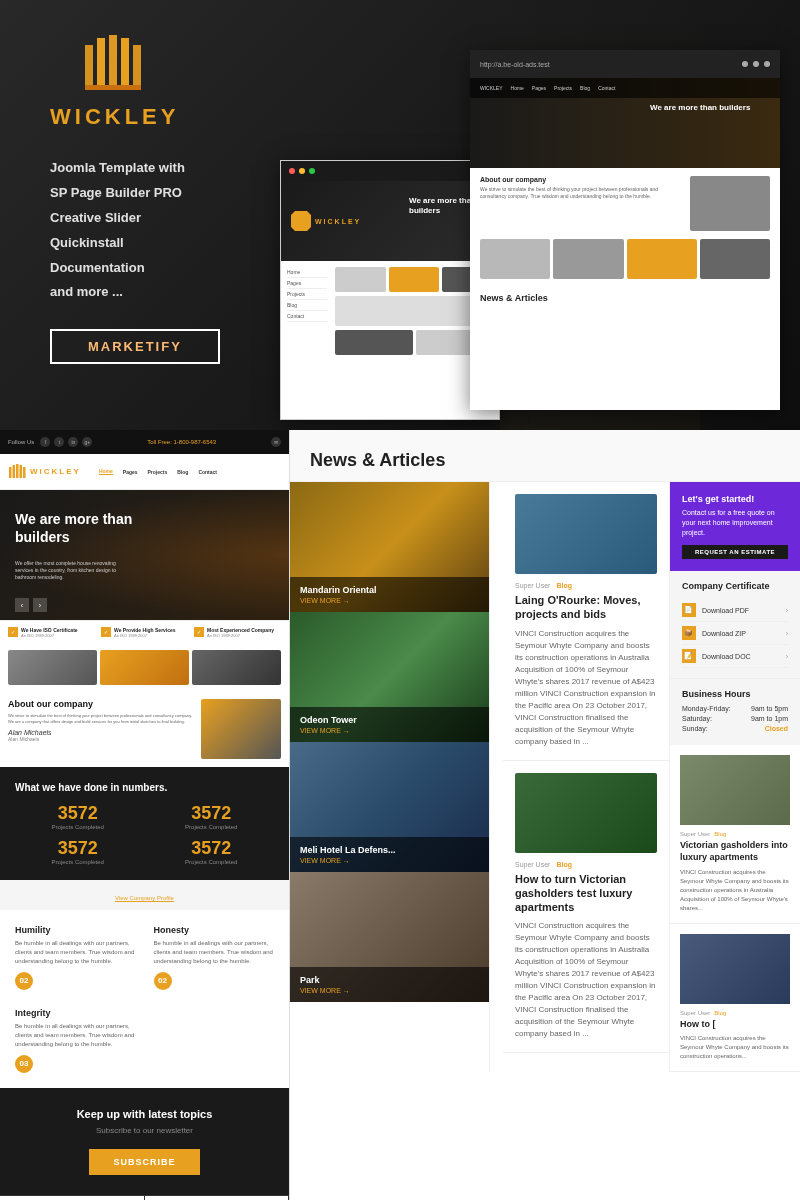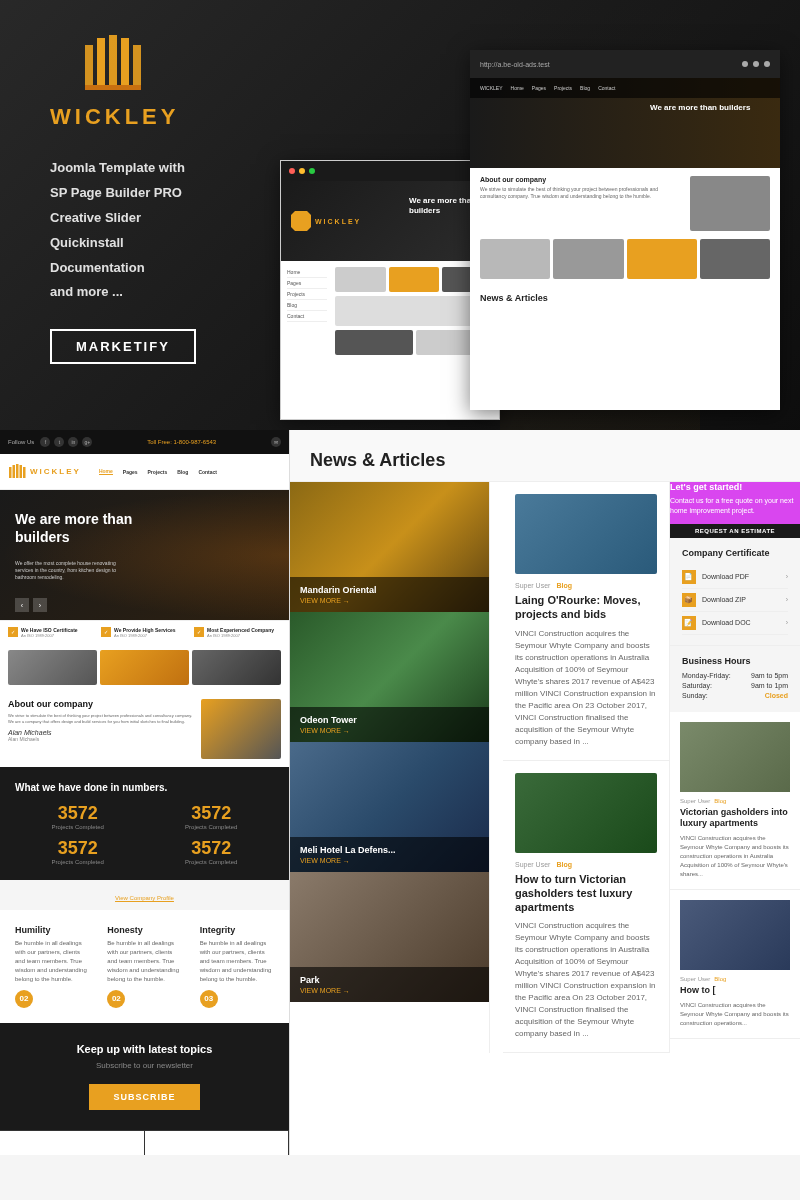--- a/index.html
+++ b/index.html
@@ -62,22 +62,22 @@
       font-size: 13px;
       font-weight: 700;
       color: #e0e0e0;
       margin-bottom: 8px;
       line-height: 1.3;
     }
     .hero-marketify-btn {
       margin-top: 20px;
       background: transparent;
       border: 2px solid #fff;
-      color: #ffffff;
-      padding: 8px 24px;
+      color: #fdba74;
+      padding: 8px 36px;
       font-size: 13px;
       font-weight: 800;
       letter-spacing: 2px;
       cursor: pointer;
     }
 
     
     .preview-window-left {
       position: absolute;
       top: 160px;
@@ -455,21 +455,22 @@
       border-radius: 2px;
     }
     .news-item-img.ni1 { background: linear-gradient(135deg, #4a7a9a, #2a5a7a); }
     .news-item-img.ni2 { background: linear-gradient(135deg, #3a6a3a, #1a4a1a); }
     .news-meta { display: flex; gap: 6px; margin-bottom: 4px; }
     .news-meta-text { font-size: 7px; color: #999; }
     .news-meta-badge { font-size: 7px; color: #e8a020; font-weight: 600; }
     .news-title { font-size: 11px; font-weight: 700; color: #222; margin-bottom: 6px; line-height: 1.3; }
     .news-excerpt { font-size: 8px; color: #666; line-height: 1.5; }
     .cta-box {
-      background: #d946ef;
+      background: #6d28d9;
+      padding: 12px;
       margin-bottom: 0;
     }
     .cta-box-title { font-size: 9px; font-weight: 700; color: #fff; margin-bottom: 4px; }
     .cta-box-text { font-size: 7px; color: #fff; line-height: 1.4; margin-bottom: 8px; }
     .cta-box-btn {
       background: #1a1a1a;
       color: #fff;
       font-size: 6px;
       padding: 4px 6px;
       cursor: pointer;
@@ -525,21 +526,21 @@
     }
     .number-item { text-align: center; }
     .number-value { font-size: 18px; font-weight: 900; color: #e8a020; }
     .number-label { font-size: 6px; color: #888; }
 
     
     .values-section {
       background: #fff;
       padding: 15px;
       display: grid;
-      grid-template-columns: 1fr 1fr 1fr;
+      grid-template-columns: 1fr 1fr;
       gap: 18px;
     }
     .value-item { }
     .value-title { font-size: 9px; font-weight: 700; color: #222; margin-bottom: 4px; }
     .value-text { font-size: 6px; color: #666; line-height: 1.5; }
     .value-number {
       display: inline-block;
       background: #e8a020;
       color: #fff;
       width: 18px; height: 18px;

